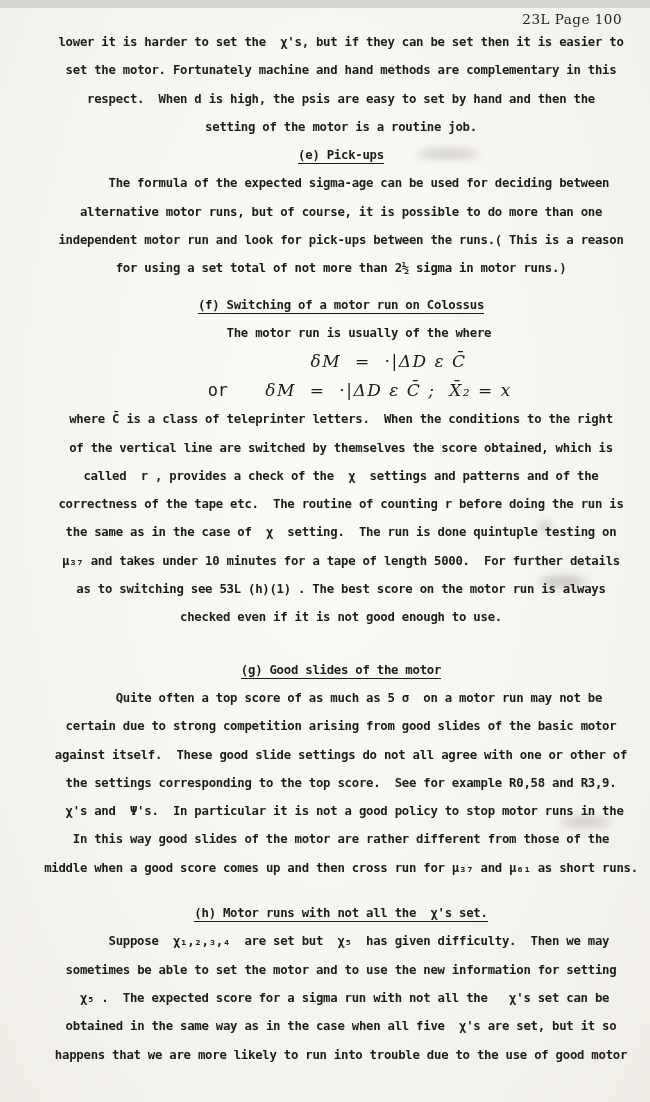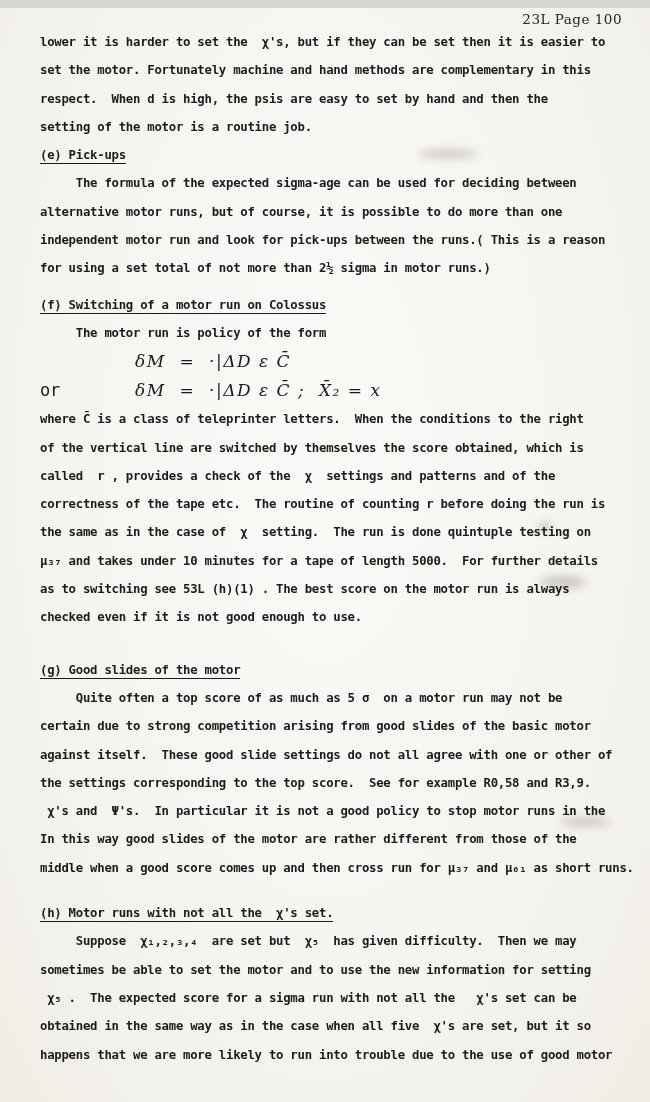--- a/index.html
+++ b/index.html
@@ -15,21 +15,21 @@
     font-size:12.3px;
     color:#1b1b1b;
   }
   .hdr{
     position:absolute;top:3px;right:28px;
     font-family:"DejaVu Serif", "Liberation Serif", serif;
     font-weight:400;font-size:13.5px;color:#222;
     letter-spacing:0.5px;
   }
   .lines{
-    position:absolute;top:20px;left:40px;right:8px;
+    position:absolute;top:20px;left:40px;right:8px;text-align:center;
   }
   .line{
     height:28.3px;line-height:28.3px;
     white-space:pre;
     letter-spacing:-0.25px;
   }
   .line.h .txt{
     border-bottom:1.6px solid #1b1b1b;
     padding-bottom:1px;
   }
@@ -90,21 +90,21 @@
       <div class="line"><span class="pre"></span><span class="txt">     The formula of the expected sigma-age can be used for deciding between</span></div>
 
       <div class="line"><span class="pre"></span><span class="txt">alternative motor runs, but of course, it is possible to do more than one</span></div>
 
       <div class="line"><span class="pre"></span><span class="txt">independent motor run and look for pick-ups between the runs.( This is a reason</span></div>
 
       <div class="line"><span class="pre"></span><span class="txt">for using a set total of not more than 2½ sigma in motor runs.)</span></div>
 
       <div class="line h gap-sm"><span class="pre"></span><span class="txt">(f) Switching of a motor run on Colossus</span></div>
 
-      <div class="line"><span class="pre"></span><span class="txt">     The motor run is policy of the form</span></div>
+      <div class="line"><span class="pre"></span><span class="txt">     The motor run is usually of the where</span></div>
 
       <div class="line f"><span class="pre"></span><span class="txt">δM  =  ·|ΔD ε C̄</span></div>
 
       <div class="line f"><span class="pre">or</span><span class="txt">δM  =  ·|ΔD ε C̄ ;  X̄₂ = x</span></div>
 
       <div class="line"><span class="pre"></span><span class="txt">where C̄ is a class of teleprinter letters.  When the conditions to the right</span></div>
 
       <div class="line"><span class="pre"></span><span class="txt">of the vertical line are switched by themselves the score obtained, which is</span></div>
 
       <div class="line"><span class="pre"></span><span class="txt">called  r , provides a check of the  χ  settings and patterns and of the</span></div>

